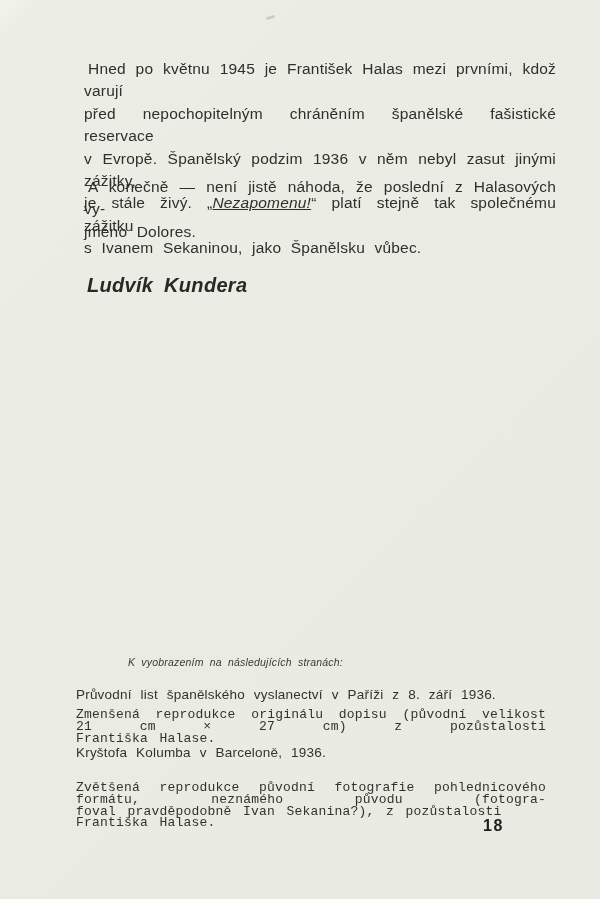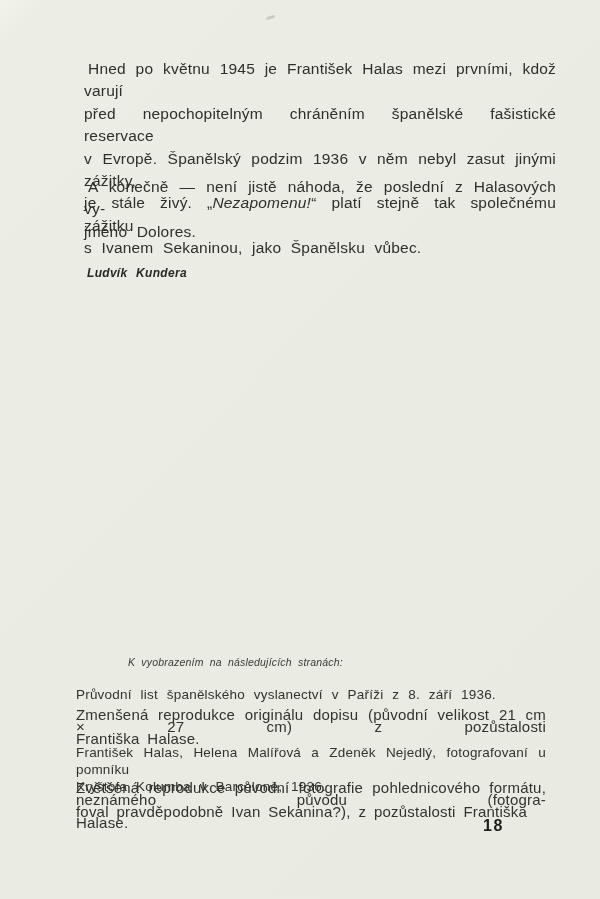--- a/index.html
+++ b/index.html
@@ -22,47 +22,47 @@
     left: 84px; width: 472px;
     font-size: 15.5px;
     line-height: 22.4px;
     letter-spacing: 0.2px;
     word-spacing: 5px;
     color: #2f2f2b;
   }
   .line { display: block; width: 100%; }
   .j { text-align: justify; text-align-last: justify; }
   .ind { text-indent: 4px; }
-  .qi { font-style: italic; }
+  .qi { font-style: italic; text-decoration: underline; }
 
   #para1 { top: 58px; }
   #para2 { top: 176px; }
 
   .author {
-    left: 87px; top: 266px;
-    font-size: 12px;
+    left: 87px; top: 274px;
+    font-size: 20px;
     font-weight: bold;
     font-style: italic;
     letter-spacing: 0.3px;
     word-spacing: 5px;
     color: #282824;
   }
 
   
   .intro-note {
     left: 128px; top: 656px;
     font-size: 10.5px;
     font-style: italic;
     letter-spacing: 0.2px;
     word-spacing: 3px;
     color: #3a3a34;
   }
   .cap { left: 76px; width: 470px; color: #33332d; }
   .cap-title { font-size: 13.5px; line-height: 16.8px; letter-spacing: 0.2px; word-spacing: 5px; }
-  .cap-note  { font-size: 15px; line-height: 11.8px; letter-spacing: 0.2px; word-spacing: 3.5px; }
+  .cap-note  { font-size: 13px; line-height: 11.8px; letter-spacing: 0.2px; word-spacing: 3.5px; font-family: Liberation Mono, monospace; }
   #cap1-title { top: 687px; }
   #cap1-note  { top: 709px; }
   #cap2-title { top: 745px; }
   #cap2-note  { top: 782px; }
 
   .pagenum {
     left: 483px; top: 817px;
     font-size: 16px;
     font-weight: bold;
     letter-spacing: 1.5px;
@@ -102,21 +102,20 @@
   <div class="abs intro-note">K vyobrazením na následujících stranách:</div>
 
   <div class="abs cap cap-title" id="cap1-title">Průvodní list španělského vyslanectví v Paříži z 8. září 1936.</div>
 
   <div class="abs cap cap-note" id="cap1-note">
     <span class="line j">Zmenšená reprodukce originálu dopisu (původní velikost 21 cm × 27 cm) z pozůstalosti</span>
     <span class="line">Františka Halase.</span>
   </div>
 
   <div class="abs cap cap-title" id="cap2-title">
-    <span class="line j">František Halas, Helena Malířová a Zdeněk Nejedlý, fotografovaní u pomníku</span>
     <span class="line">Kryštofa Kolumba v Barceloně, 1936.</span>
   </div>
 
   <div class="abs cap cap-note" id="cap2-note">
     <span class="line j">Zvětšená reprodukce původní fotografie pohlednicového formátu, neznámého původu (fotogra-</span>
     <span class="line">foval pravděpodobně Ivan Sekanina?), z pozůstalosti Františka Halase.</span>
   </div>
 
   <div class="abs pagenum">18</div>
 

